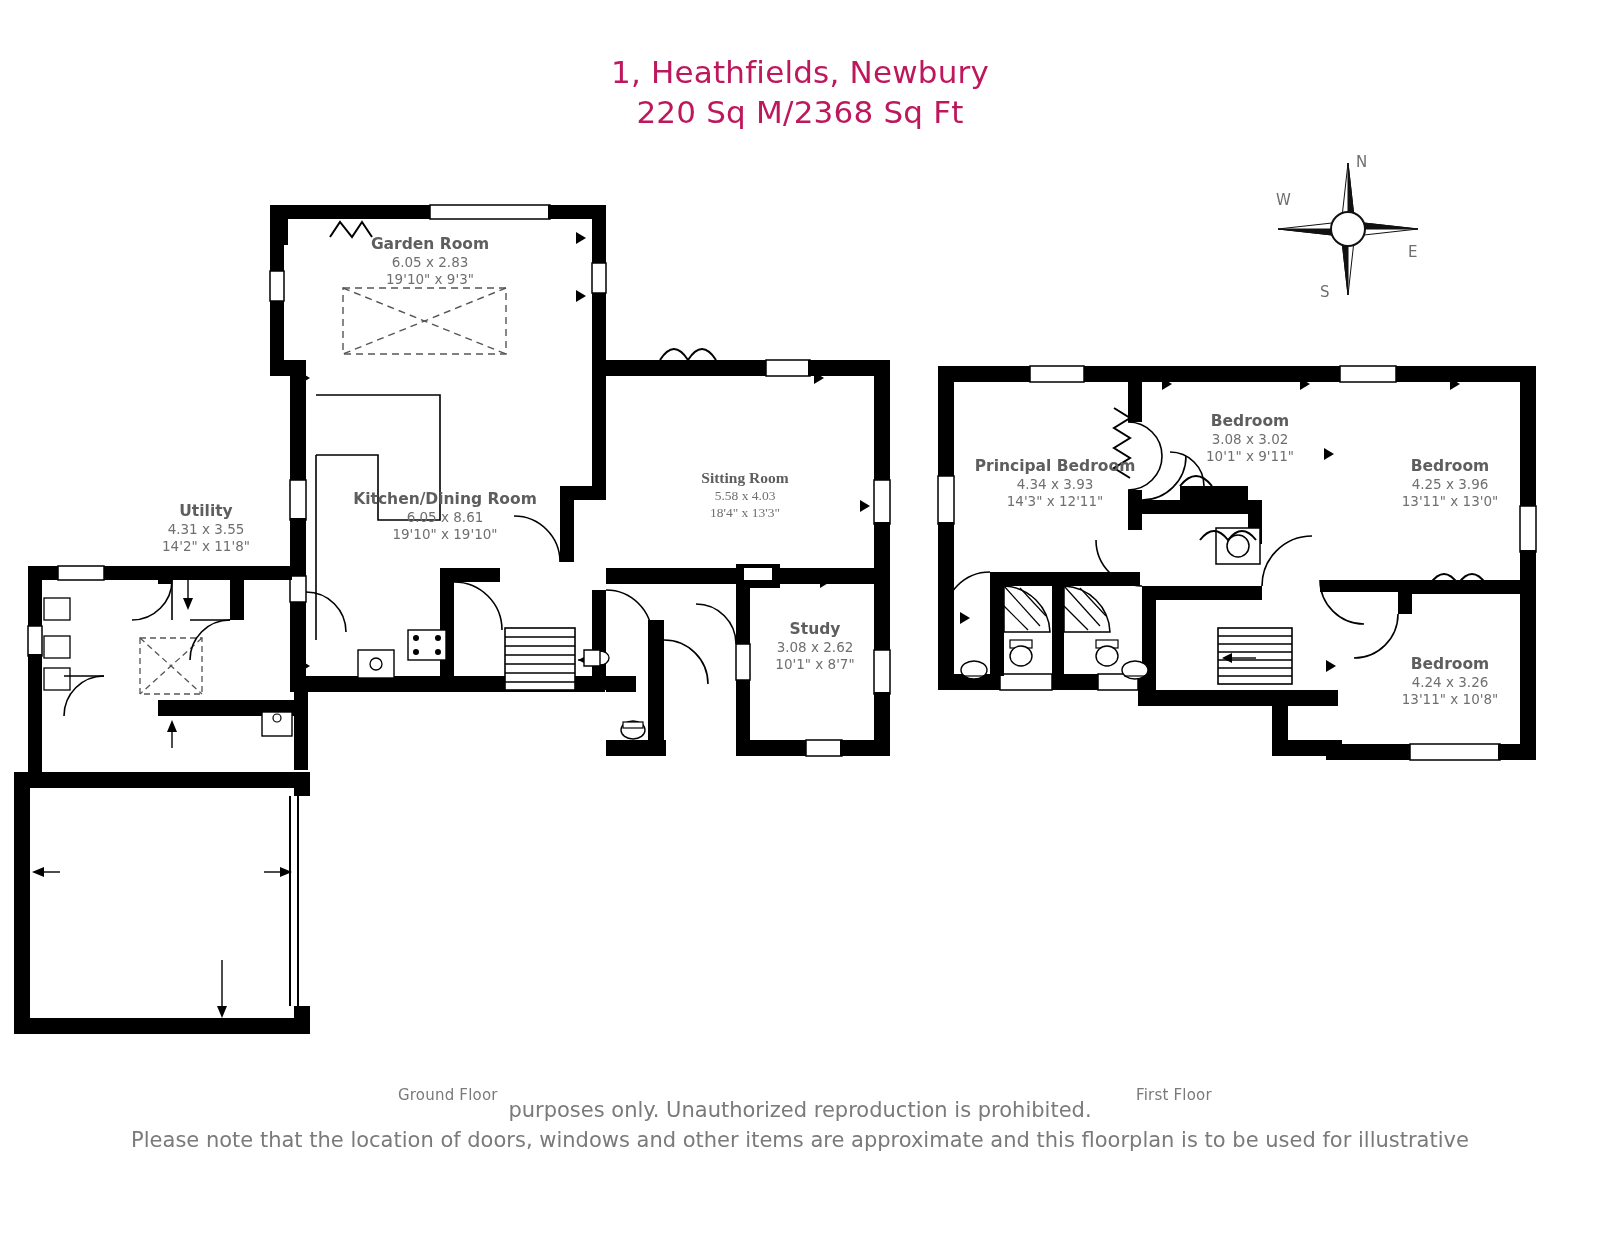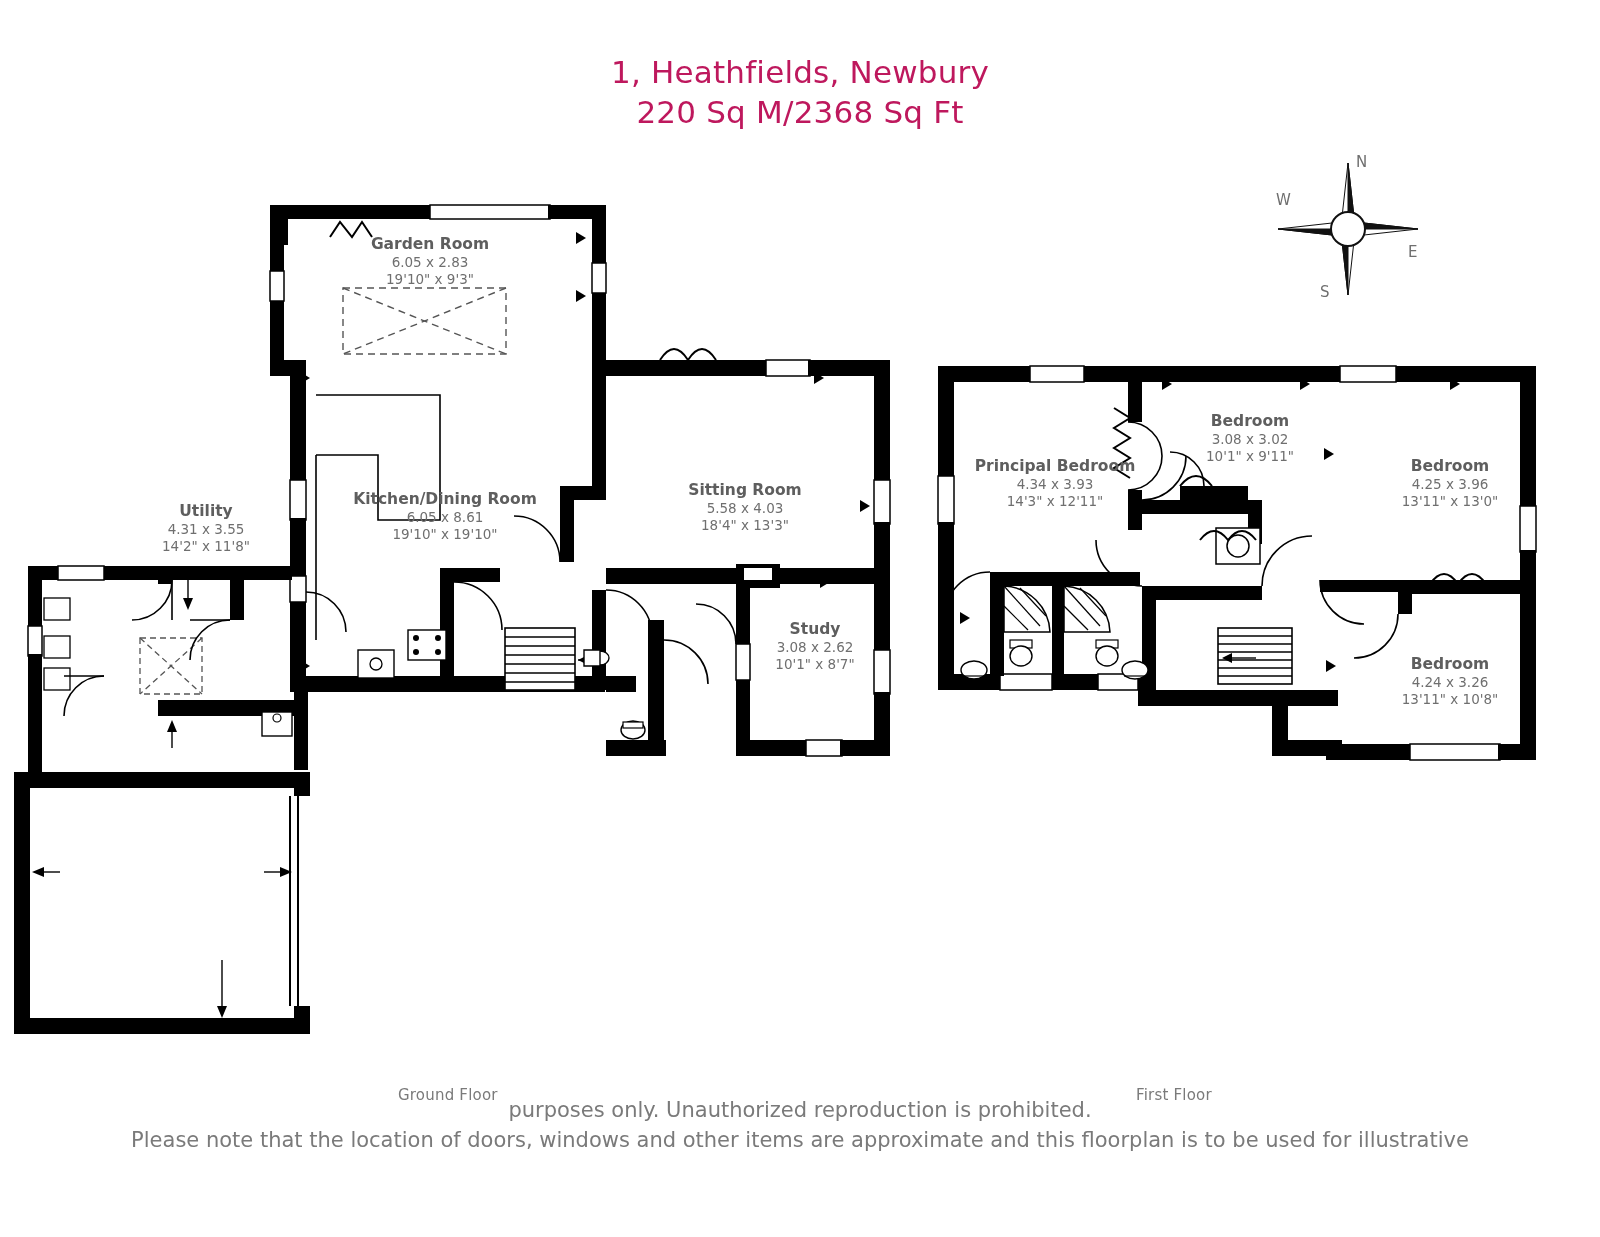--- a/index.html
+++ b/index.html
@@ -306,21 +306,21 @@
     <div class="dim">6.05 x 2.83</div>
     <div class="dim">19'10" x 9'3"</div>
   </div>
 
   <div class="room-label" id="gr-kitchen" style="left:340px; top:490px; width:210px;">
     <div class="name">Kitchen/Dining Room</div>
     <div class="dim">6.05 x 8.61</div>
     <div class="dim">19'10" x 19'10"</div>
   </div>
 
-  <div class="room-label" id="gr-sitting" style="left:650px; top:481px; width:190px;">
+  <div class="room-label" id="gr-sitting" style="left:650px; top:468px; width:190px;font-family:Liberation Serif, serif;">
     <div class="name">Sitting Room</div>
     <div class="dim">5.58 x 4.03</div>
     <div class="dim">18'4" x 13'3"</div>
   </div>
 
   <div class="room-label" id="gr-utility" style="left:126px; top:502px; width:160px;">
     <div class="name">Utility</div>
     <div class="dim">4.31 x 3.55</div>
     <div class="dim">14'2" x 11'8"</div>
   </div>

